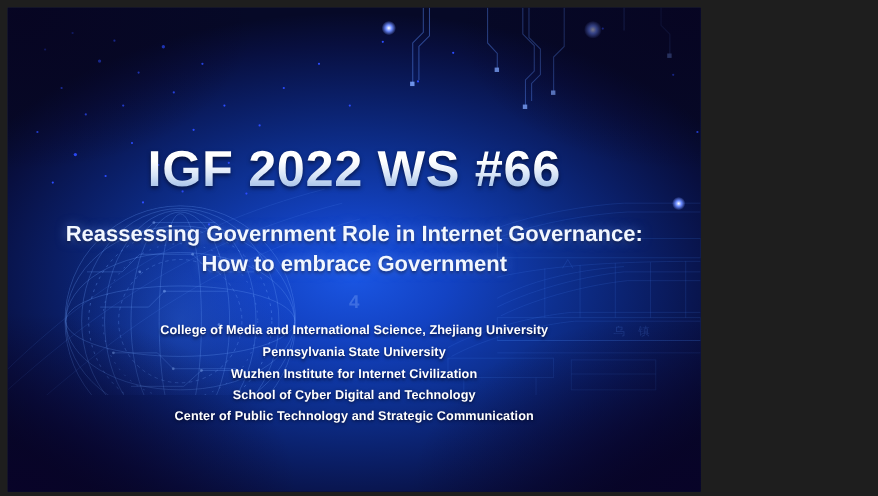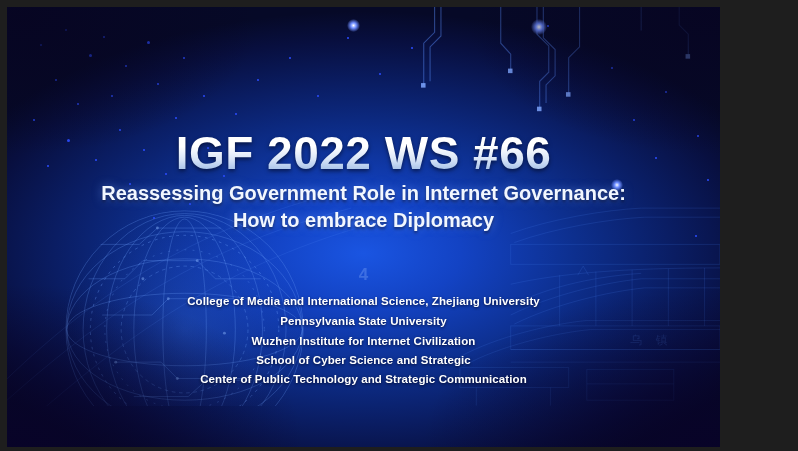--- a/index.html
+++ b/index.html
@@ -9,21 +9,21 @@
   
   .slide-frame{
     position:relative;width:798px;height:451px;
     background:#1e1e1e;
     box-sizing:border-box;
     padding:7px 4px 4px 7px;
   }
 
   
   .slide{
-    position:relative;width:713px;height:440px;overflow:hidden;
+    position:relative;width:630px;height:440px;overflow:hidden;
     background:#0b1040;
   }
 
   
   .bg-base{
     position:absolute;inset:0;
     background:
       radial-gradient(ellipse 62% 55% at 50% 56%, #1a55e2 0%, #1343c4 22%, #0d2f8e 48%, #0a1d63 70%, #080f3f 88%, #060927 100%),
       linear-gradient(180deg,#0c0e3a 0%, #0d1a57 30%, #0a1348 70%, #070527 100%);
   }
@@ -51,20 +51,21 @@
     font-size:46px;font-weight:bold;letter-spacing:.5px;
     background:linear-gradient(180deg,#ffffff 0%,#ffffff 38%,#d7e4f7 62%,#9dbbe6 86%,#cfe0f5 100%);
     -webkit-background-clip:text;background-clip:text;
     color:transparent;-webkit-text-fill-color:transparent;
     filter:drop-shadow(0 2px 2px rgba(0,0,10,.55));
   }
   .sub-line{
     position:absolute;left:0;right:0;
     font-size:20px;font-weight:bold;color:#f2f7ff;
     text-shadow:0 0 10px rgba(120,165,255,.55),0 2px 3px rgba(0,0,20,.6);
+    margin-top:20px;
   }
   .sub-1{top:175px;}
   .sub-2{top:202px;}
 
   .affil{
     position:absolute;left:0;right:0;
     font-size:11.5px;font-weight:bold;color:#ffffff;
     letter-spacing:.1px;
     text-shadow:0 1px 3px rgba(0,0,20,.75);
   }
@@ -234,25 +235,25 @@
       <span class="glow" style="left:766px;top:254px;width:10px;height:10px;"></span>
     </div>
 
     <div class="bg-corner-dark"></div>
 
     <div class="content">
 
       <div class="main-title">IGF 2022 WS #66</div>
 
       <div class="sub-line sub-1">Reassessing Government Role in Internet Governance:</div>
-      <div class="sub-line sub-2">How to embrace Diplomacy</div>
+      <div class="sub-line sub-2">How to embrace Government</div>
 
       <div class="faint-4">4</div>
 
       <div class="affil" style="top:288px;">College of Media and International Science, Zhejiang University</div>
       <div class="affil" style="top:308px;text-align:center;">Pennsylvania State University</div>
       <div class="affil" style="top:328px;">Wuzhen Institute for Internet Civilization</div>
-      <div class="affil" style="top:347px;">School of Cyber Science and Strategic</div>
+      <div class="affil" style="top:347px;">School of Cyber Digital and Technology</div>
       <div class="affil" style="top:366px;">Center of Public Technology and Strategic Communication</div>
 
     </div>
   </div>
 </div>
 
 </body></html>

